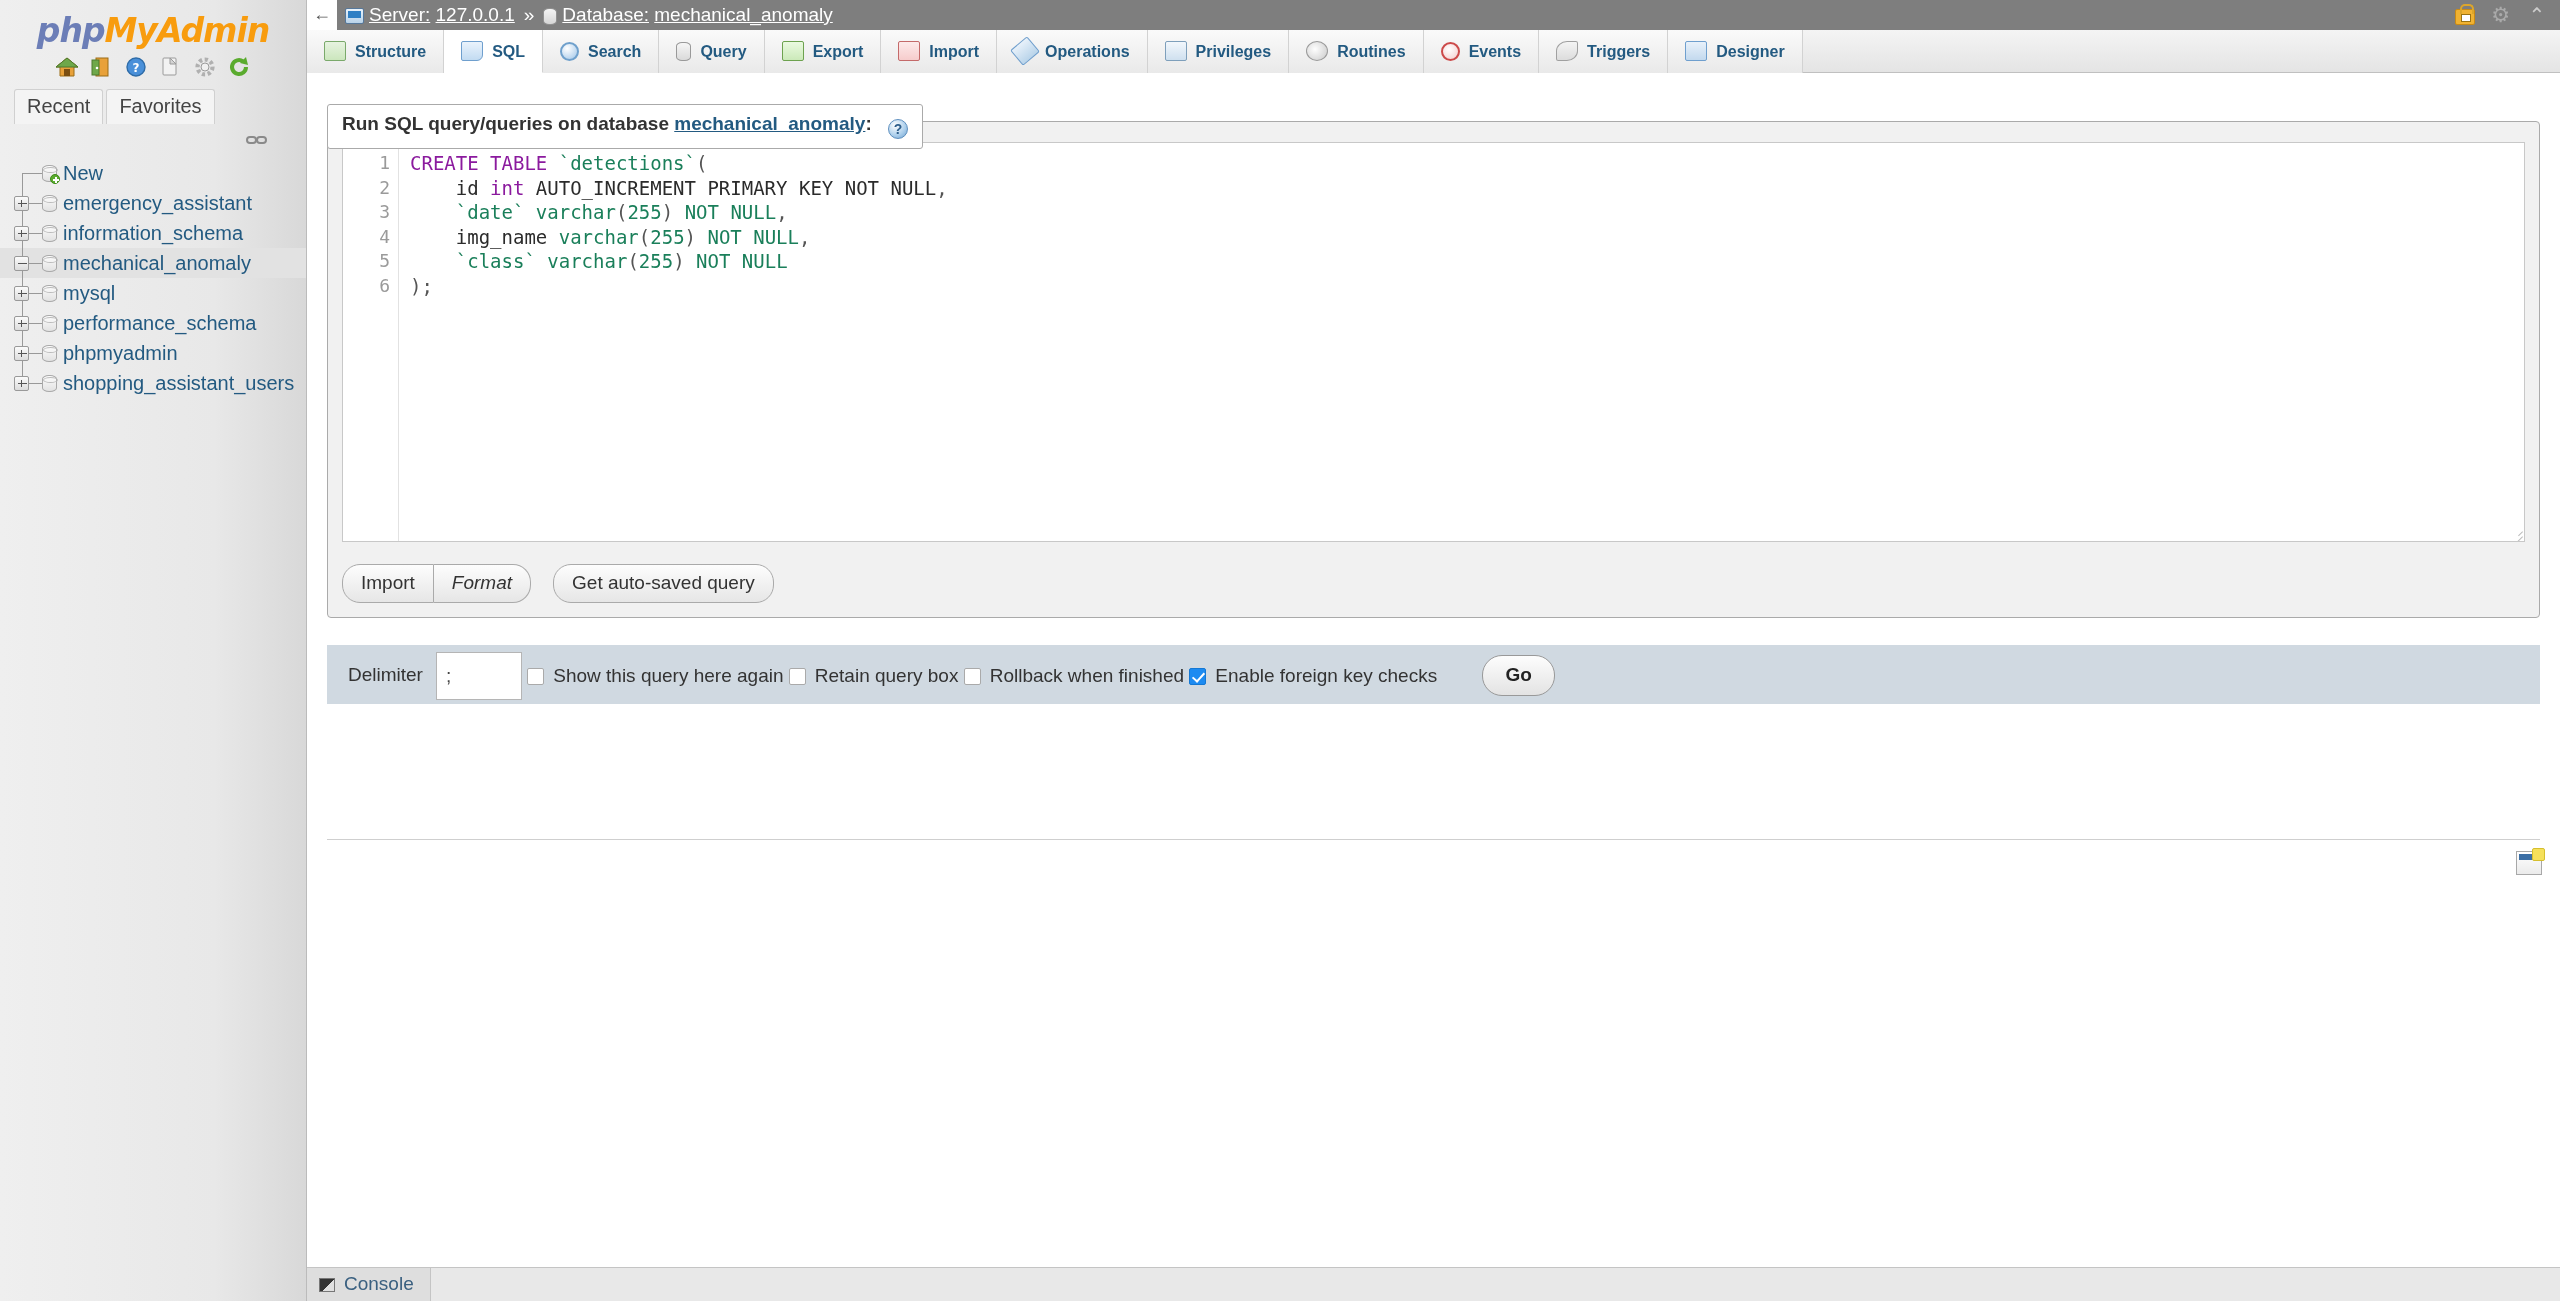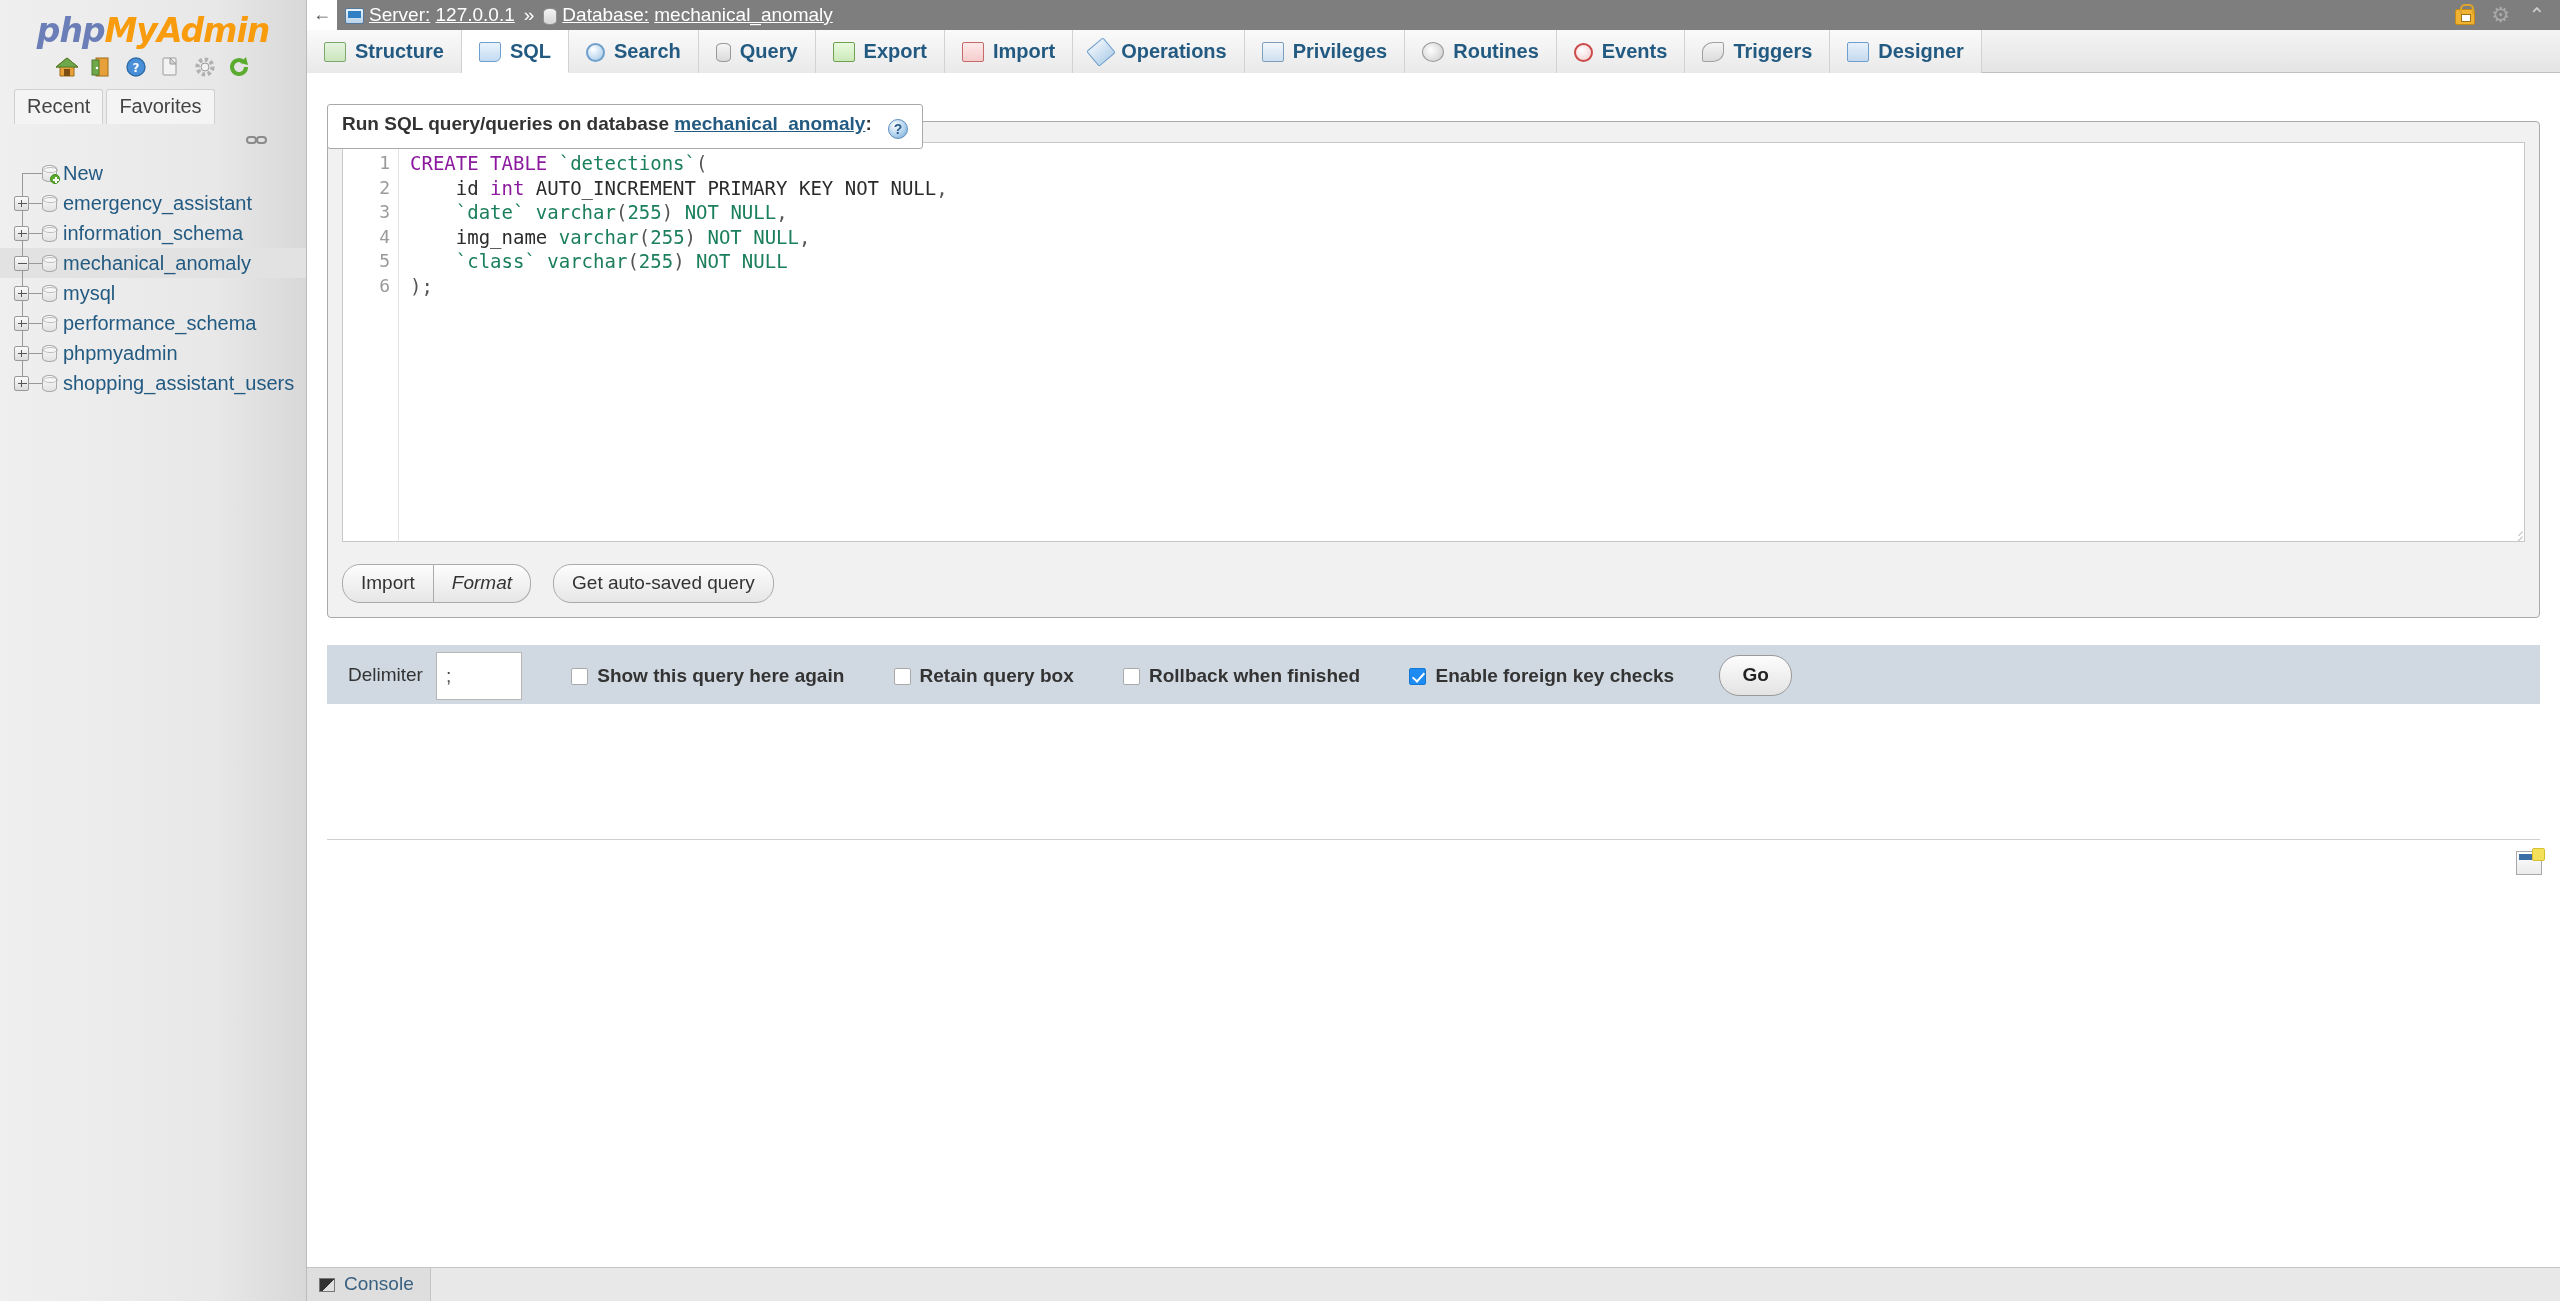--- a/index.html
+++ b/index.html
@@ -244,21 +244,21 @@
     background: linear-gradient(#f4f4f4, #e4e4e4);
     border-bottom: 1px solid #c0c0c0;
     white-space: nowrap;
     font-size: 0;
   }
   .tab {
     display: inline-block;
     height: 43px;
     padding: 0 17px;
     line-height: 43px;
-    font-size: 20px;
+    font-size: 16px;
     font-weight: bold;
     color: #235a81;
     background: linear-gradient(#fafafa, #e9e9e9);
     border-right: 1px solid #d2d2d2;
     cursor: pointer;
     vertical-align: top;
   }
   .tab.active {
     background: #fff;
     border-bottom: 1px solid #fff;
@@ -454,21 +454,21 @@
     display: inline-block;
     width: 86px; height: 48px;
     background: #fff;
     border: 1px solid #b5b5b5;
     vertical-align: middle;
     line-height: 46px;
     padding-left: 9px;
     font-size: 19px;
     color: #444;
   }
-  .fchk { display: inline-block; margin-left: 44px; vertical-align: middle; line-height: normal; font-weight: bold; }
+  .fchk { display: inline-block; vertical-align: middle; line-height: normal; }
   #gobtn {
     display: inline-block;
     margin-left: 40px;
     background: linear-gradient(#fdfdfd, #e3e3e3);
     border: 1px solid #999;
     border-radius: 20px;
     padding: 8px 22px 9px 22px;
     font-size: 19px;
     font-weight: bold;
     color: #222;

